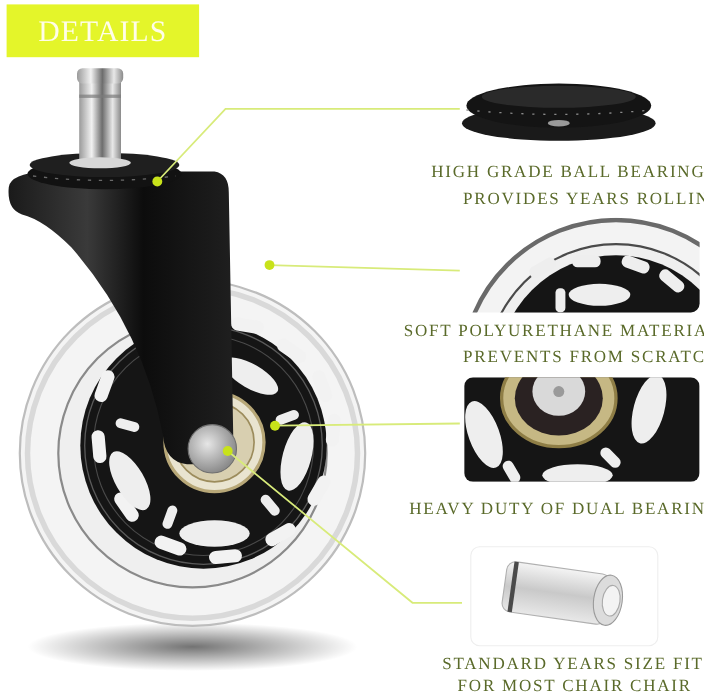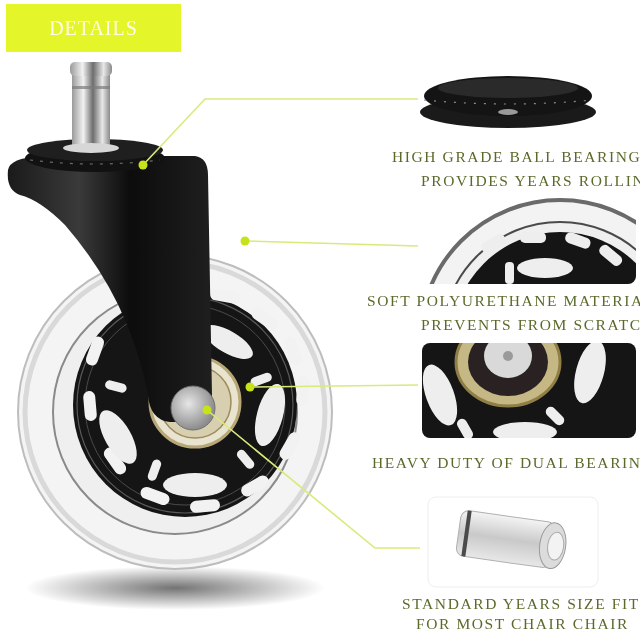--- a/index.html
+++ b/index.html
@@ -4,21 +4,21 @@
 <style>
   * { margin: 0; padding: 0; box-sizing: border-box; }
   html, body { width: 640px; height: 633px; background: #ffffff; overflow: hidden; }
   body { position: relative; font-family: "DejaVu Serif", "Liberation Serif", serif; }
   .badge {
     position: absolute; left: 6px; top: 4px; width: 175px; height: 48px;
     background: #e4f52a; display: flex; align-items: center; justify-content: center;
   }
   .badge span {
     color: #fffde8; font-family: "Liberation Serif", "DejaVu Serif", serif;
-    font-size: 20px; letter-spacing: 1px; font-weight: normal;
+    font-size: 27px; letter-spacing: 1px; font-weight: normal;
   }
   .art { position: absolute; left: 0; top: 0; width: 640px; height: 633px; }
   .caption {
     position: absolute; color: #5a6a2a; font-family: "Liberation Serif", "DejaVu Serif", serif;
     font-size: 15.5px; letter-spacing: 1.6px; white-space: nowrap; line-height: 1;
   }
 </style>
 </head>
 <body>
 

